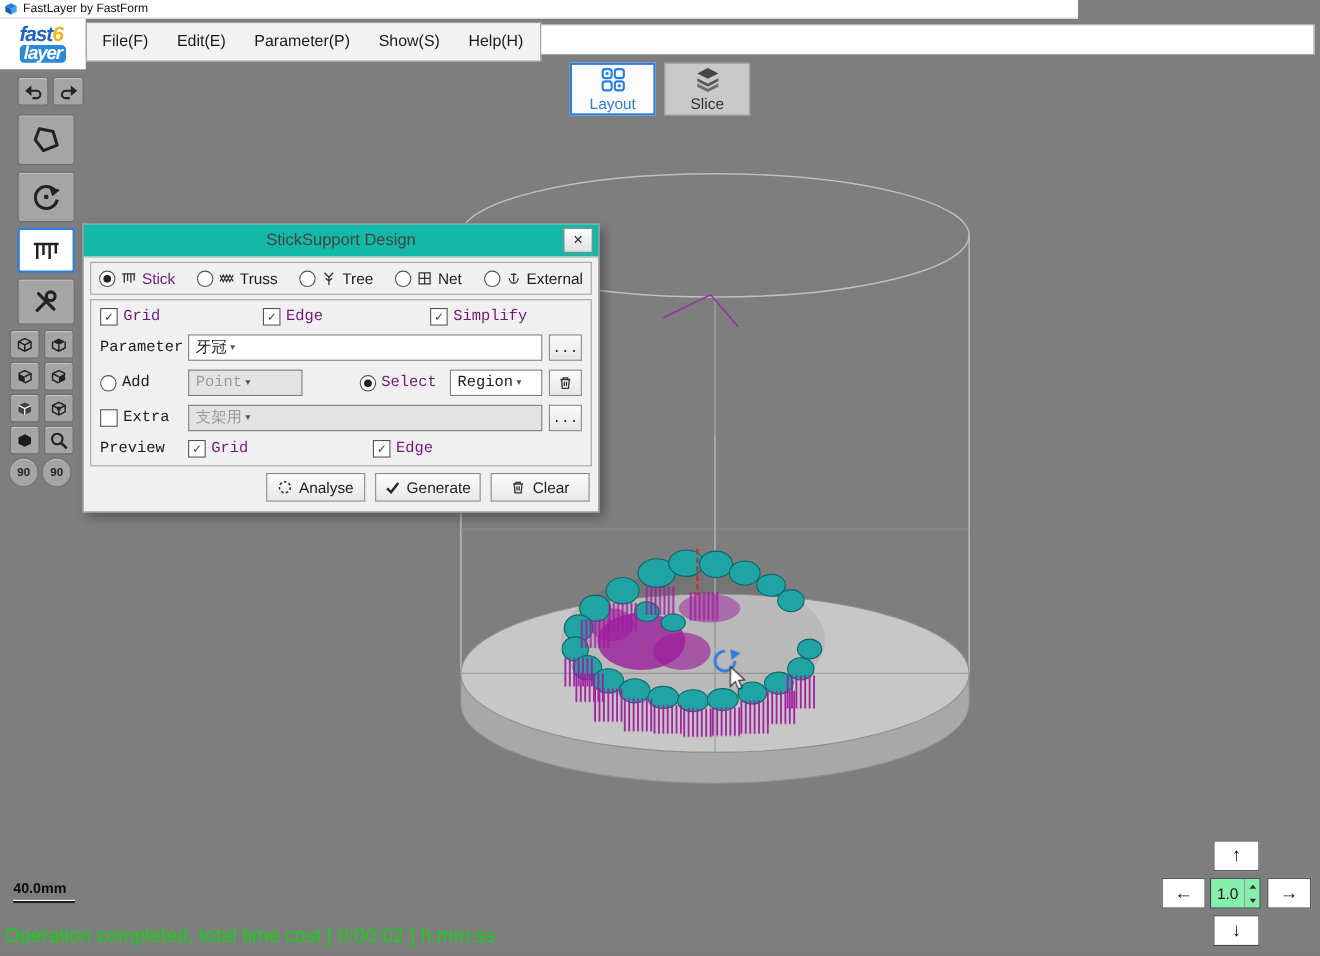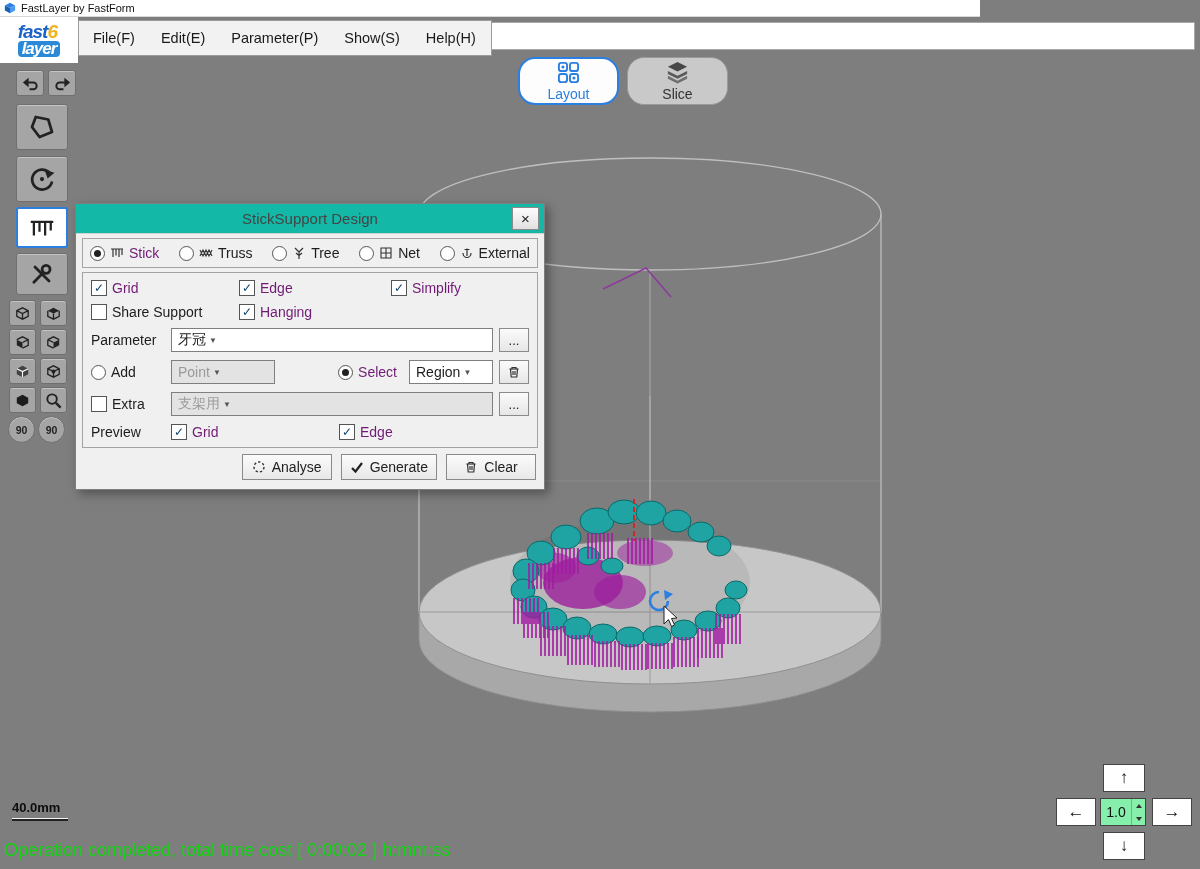--- a/index.html
+++ b/index.html
@@ -22,22 +22,22 @@
   
   .menubar{position:absolute;left:78px;top:20px;width:414px;height:36px;background:#f2f2f2;
            border:1px solid #9b9b9b;box-sizing:border-box;display:flex;align-items:center;
            gap:22px;padding:0 12px;font-size:14.5px;color:#1a1a1a;z-index:30;}
   .menu-item{cursor:pointer;padding:2px 2px;}
   .top-panel{position:absolute;left:462px;top:22px;width:733px;height:28px;background:#fff;
              border:1px solid #a8a8a8;box-sizing:border-box;z-index:25;}
 
   
   .mode-tabs{position:absolute;left:518px;top:57px;display:flex;gap:8px;z-index:25;}
-  .mode-btn{width:101px;height:48px;display:flex;flex-direction:column;align-items:center;
-            justify-content:center;font-size:14px;cursor:pointer;gap:1px;font-family:inherit;border-radius:17px;}
+  .mode-btn{width:78px;height:48px;display:flex;flex-direction:column;align-items:center;
+            justify-content:center;font-size:14px;cursor:pointer;gap:1px;font-family:inherit;}
   .mode-btn.layout{background:#fdfdfd;border:2px solid #2b7fe0;color:#2b7fe0;}
   .mode-btn.slice{background:#c9c9c9;border:1px solid #9a9a9a;color:#333;}
 
   
   .tb{position:absolute;background:#a5a5a5;border:1px solid #6f6f6f;border-radius:3px;
       display:flex;align-items:center;justify-content:center;cursor:pointer;padding:0;
       box-shadow:inset 0 1px 0 rgba(255,255,255,.35);z-index:20;}
   .tb.active{background:#fff;border:2px solid #2b7fe0;}
   .tb.round{border-radius:50%;font-size:10.5px;font-weight:bold;color:#222;}
 
@@ -46,21 +46,21 @@
           border:1px solid #7f7f7f;box-shadow:4px 4px 10px rgba(0,0,0,.35);
           font-size:14px;color:#1c1c1c;z-index:40;box-sizing:border-box;}
   .dlg-title{position:relative;height:29px;display:flex;align-items:center;justify-content:center;
              font-size:15px;color:#444;background:#14b8a6;border-bottom:1px solid #d2d2d2;}
   .dlg-close{position:absolute;right:5px;top:3px;width:27px;height:23px;
              background:linear-gradient(#fdfdfd,#e0e0e0);border:1px solid #8a8a8a;
              font-size:15px;line-height:1;cursor:pointer;color:#222;font-family:inherit;}
   .typebox{margin:4px 6px;border:1px solid #a3a3a3;padding:6px 7px;display:flex;
            align-items:center;justify-content:space-between;}
   .mainbox{margin:0 6px 4px;border:1px solid #a3a3a3;padding:7px 8px;display:flex;
-           flex-direction:column;gap:8px;}
+           flex-direction:column;gap:8px;font-family:Liberation Mono, monospace;}
   .row{display:flex;align-items:center;}
   .opt{display:flex;align-items:center;gap:5px;cursor:pointer;}
   .radio{width:13px;height:13px;border:1px solid #555;border-radius:50%;background:#fff;
          position:relative;flex:none;}
   .radio.on::after{content:"";position:absolute;inset:3px;background:#222;border-radius:50%;}
   .cb{width:14px;height:14px;border:1px solid #555;background:#fff;display:inline-flex;
       align-items:center;justify-content:center;font-size:12px;color:#16456e;flex:none;}
   .cb.on::after{content:"✓";}
   .blue{color:#701a75;}
   .lbl{width:80px;flex:none;}
@@ -402,30 +402,20 @@
         <label class="opt w152">
           <span class="cb on"></span>
           <span class="blue">Edge</span>
         </label>
         <label class="opt">
           <span class="cb on"></span>
           <span class="blue">Simplify</span>
         </label>
       </div>
       <div class="row">
-        <label class="opt w148">
-          <span class="cb"></span>
-          <span>Share Support</span>
-        </label>
-        <label class="opt w152">
-          <span class="cb on"></span>
-          <span class="blue">Hanging</span>
-        </label>
-      </div>
-      <div class="row">
         <span class="lbl">Parameter</span>
         <div class="combo grow">
           <span>牙冠</span>
           <span class="arrow">▼</span>
         </div>
         <button class="sq-btn">...</button>
       </div>
       <div class="row">
         <label class="opt w80">
           <span class="radio"></span>

